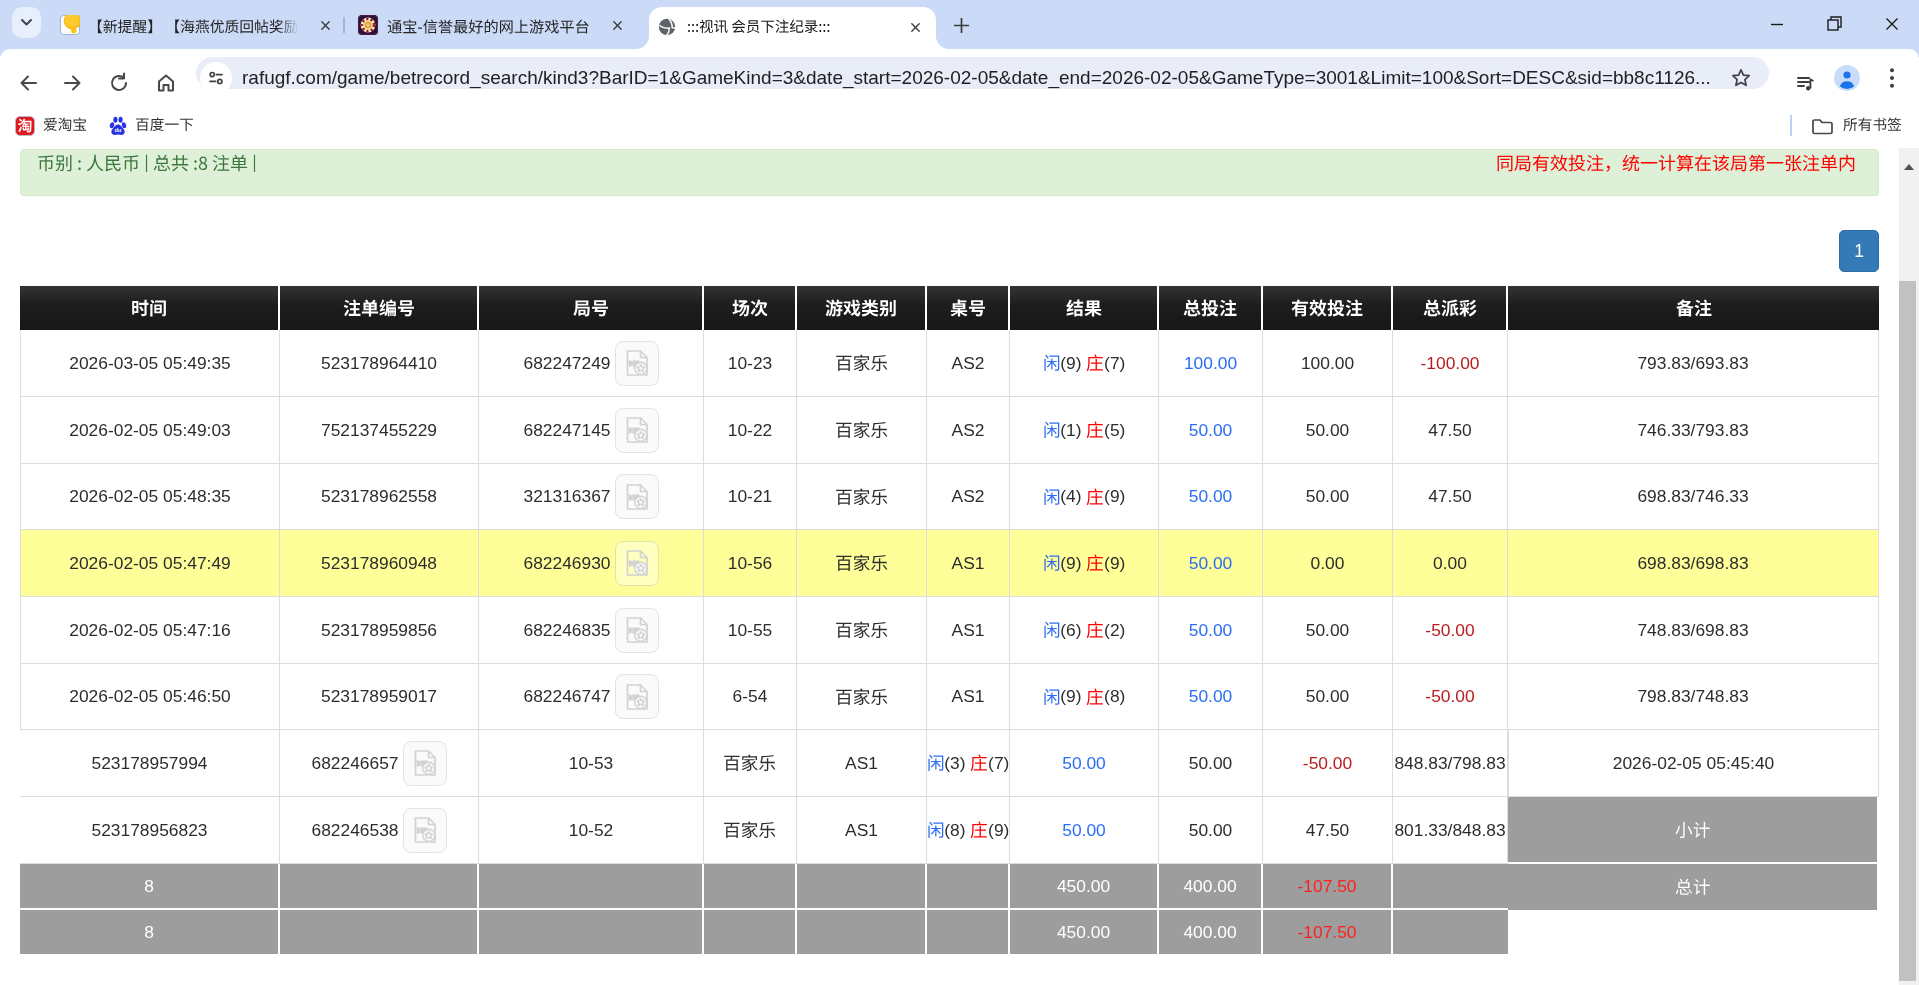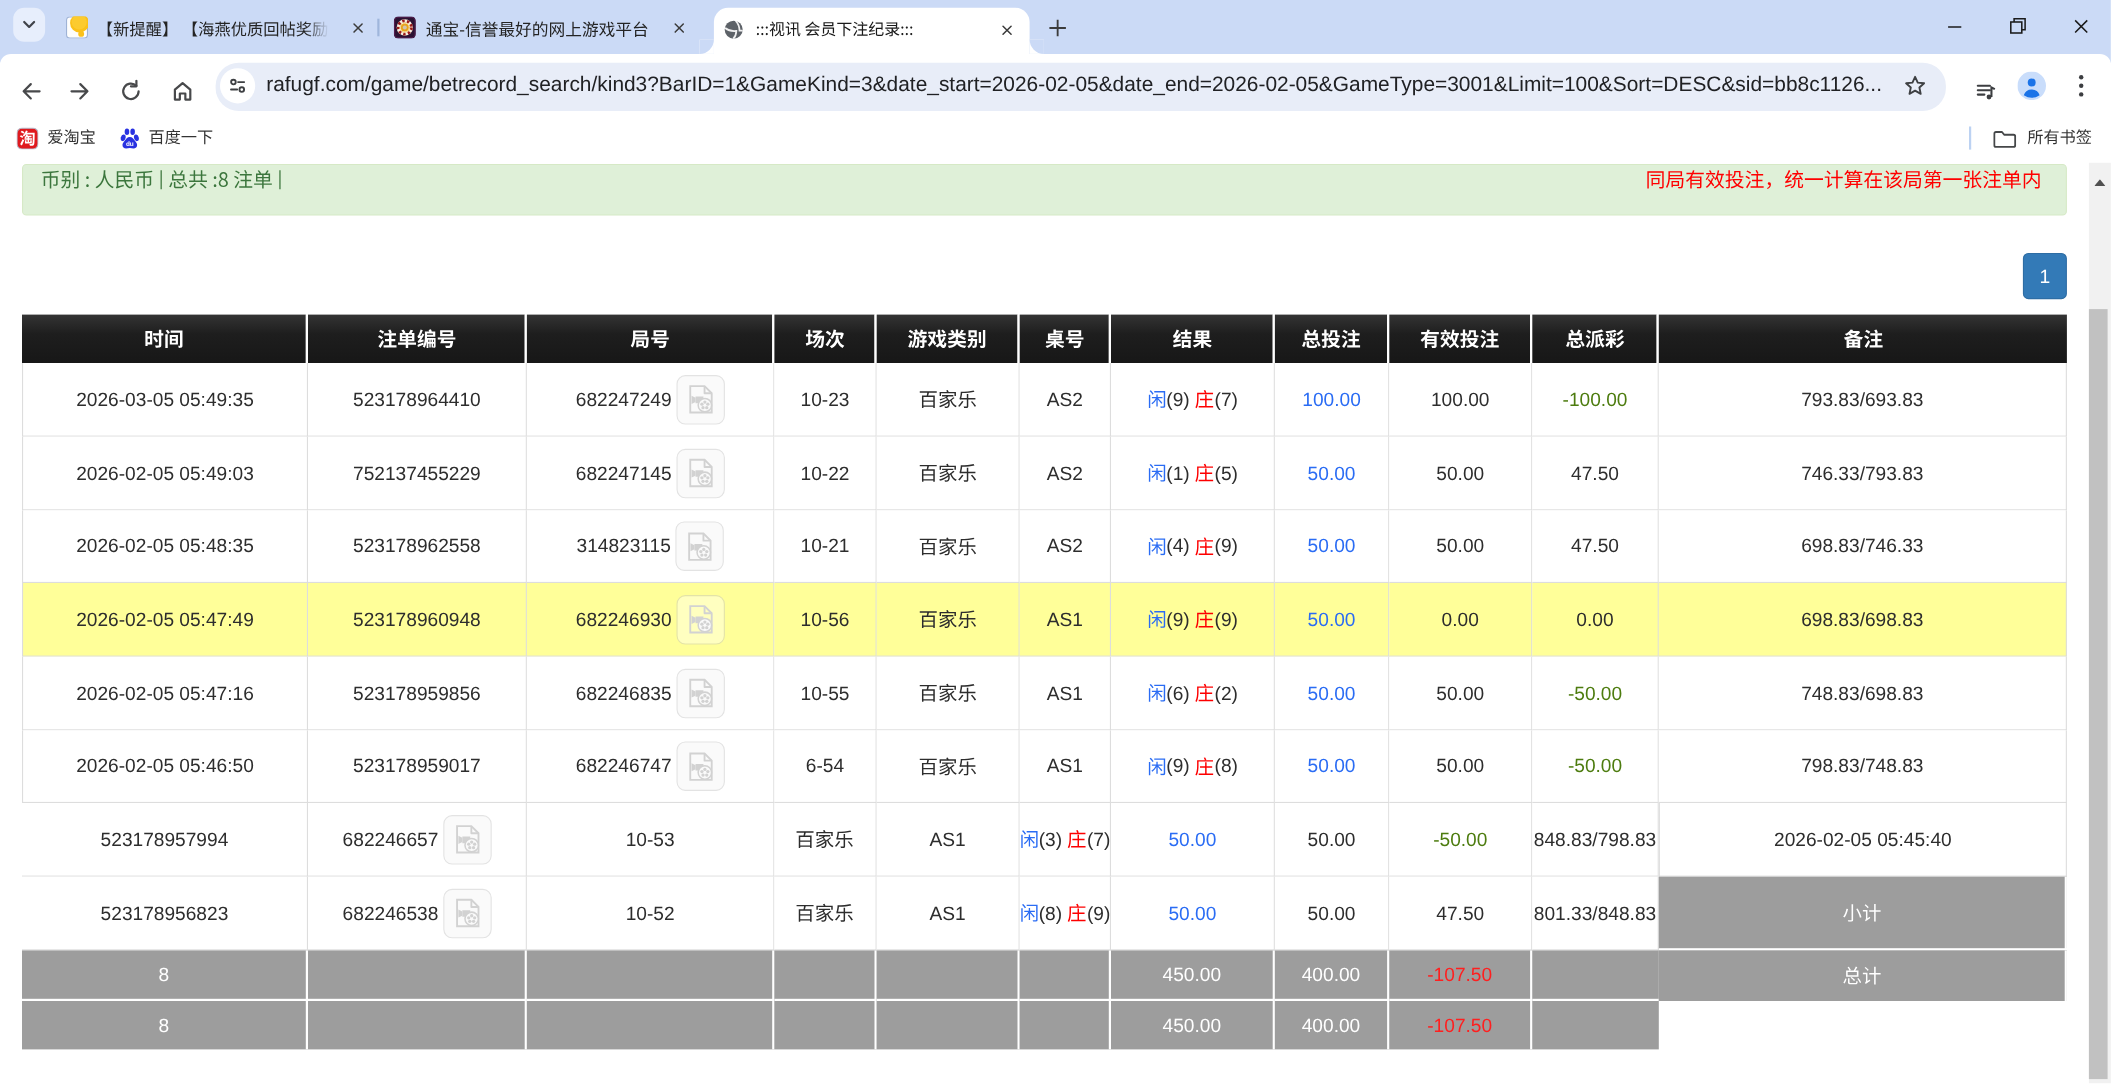--- a/index.html
+++ b/index.html
@@ -3,40 +3,40 @@
 html,body{width:1919px;height:985px;overflow:hidden;background:#fff;font-family:"Liberation Sans",sans-serif}
 #root{position:relative;width:1919px;height:985px}
 .abs{position:absolute}
 .ct{display:block}
 #tabstrip{position:absolute;left:0;top:0;width:1919px;height:57px;background:#cbdaf6}
 #chevbtn{position:absolute;left:12px;top:7px;width:29px;height:31px;border-radius:10px;background:#e7eefc;display:flex;align-items:center;justify-content:center}
 .tab-x{position:absolute;top:19px;width:12px;height:12px;display:flex;align-items:center;justify-content:center}
 #activetab{position:absolute;left:649px;top:7px;width:287px;height:42px;background:#fff;border-radius:13px 13px 0 0}
 #toolbar{position:absolute;left:0;top:49px;width:1919px;height:57px;background:#fff;border-radius:10px 10px 0 0}
 .tbico{position:absolute;top:23px}
-#omnibox{position:absolute;left:196px;top:8px;width:1573px;height:44px;border-radius:21px;background:#e8edf8}
+#omnibox{position:absolute;left:196px;top:8px;width:1573px;height:32px;border-radius:21px;background:#e8edf8}
 #tunecirc{position:absolute;left:4px;top:5px;width:32px;height:32px;border-radius:16px;background:#fff;display:flex;align-items:center;justify-content:center}
 #urltxt{position:absolute;left:46px;top:0;height:42px;line-height:42px;font-size:19px;color:#202124;white-space:nowrap}
 #bookmarks{position:absolute;left:0;top:106px;width:1919px;height:42px;background:#fff}
 .bmi{position:absolute;top:10px}
 .bmt{position:absolute;top:11px}
 #page{position:absolute;left:0;top:148px;width:1919px;height:837px;background:#fff}
 #banner{position:absolute;left:20px;top:1px;width:1859px;height:47px;background:#dff0d8;border:1px solid #d6e9c6;border-radius:4px}
 #pag1{position:absolute;left:1839px;top:82px;width:40px;height:42px;background:#337ab7;border:1px solid #2e6da4;border-radius:5px;color:#fff;font-size:17.5px;display:flex;align-items:center;justify-content:center}
 #tbl{position:absolute;left:20px;top:138px;display:grid;grid-template-columns:260px 199px 225px 93px 130px 83px 149px 104px 130px 115px 371px;grid-template-rows:44px 67px 67px 66px 67px 67px 66px 67px 67px 46px 44px}
 .hc{background:linear-gradient(180deg,#343434 0,#1e1e1e 40%,#171717 100%);display:flex;align-items:center;justify-content:center;border-right:2px solid #fff}
 .hc.last{border-right:none}
 .c{display:flex;align-items:center;justify-content:center;border-right:1px solid #ddd;border-bottom:1px solid #ddd;font-size:17.4px;color:#2d2d2d;background:#fff}
 .c.first{border-left:1px solid #ddd}
 .c.yel{background:#ffff99}
 .fc{background:#9d9d9d;display:flex;align-items:center;justify-content:center;border-right:2px solid #fff;font-size:17.4px;color:#fff}
 .fc.bb{border-bottom:2px solid #fff}
 .fc.last{border-right:none}
 .blue{color:#2a6cf4}
-.red{color:#4d7c0f}
+.red{color:#b91c1c}
 .vbtn{width:44px;height:45px;margin-left:4px;border:1px solid #e3e3e3;border-radius:8px;background:#fafafa;display:flex;align-items:center;justify-content:center}
 .yel .vbtn{background:rgba(255,255,255,0.38);border-color:#e3e3a8}
 .res{display:flex;align-items:center;gap:0}
 #scroll{position:absolute;left:1899px;top:148px;width:20px;height:837px;background:#f1f1f1}
 #thumb{position:absolute;left:0;top:133px;width:17px;height:700px;background:#c1c1c1}
 #sarrow{position:absolute;left:5px;top:8px}
 </style></head><body>
 <div id="root">
     <svg width="0" height="0" style="position:absolute">
       <defs>
@@ -396,21 +396,21 @@
           <span class="blue">50.00</span>
         </div>
         <div class="c">50.00</div>
         <div class="c">
           <span class="">47.50</span>
         </div>
         <div class="c">746.33/793.83</div>
         <div class="c first">2026-02-05 05:48:35</div>
         <div class="c">523178962558</div>
         <div class="c">
-          <span>314823115</span>
+          <span>321316367</span>
           <span class="vbtn">
             <svg width="28" height="28" viewBox="0 0 28 28">
               <path d="M4.5 2 H17.5 L24 8.5 V26 H4.5 Z" fill="none" stroke="#d2d2d2" stroke-width="1.7"></path>
               <path d="M17.5 2 V8.5 H24" fill="none" stroke="#d2d2d2" stroke-width="1.7" stroke-linejoin="round"></path>
               <path d="M9.3 11.5 h7.2 v6 h-7.2 Z" fill="#d2d2d2"></path>
               <path d="M9.3 12.6 l-3.6 -1.8 v7.4 l3.6 -1.8 Z" fill="#d2d2d2"></path>
               <circle cx="17.8" cy="19.3" r="6.1" fill="#fafafa" stroke="#d2d2d2" stroke-width="1.4"></circle>
               <circle cx="17.8" cy="16.5" r="1.5" fill="#d2d2d2"></circle>
               <circle cx="20.5" cy="18.4" r="1.5" fill="#d2d2d2"></circle>
               <circle cx="19.5" cy="21.6" r="1.5" fill="#d2d2d2"></circle>

